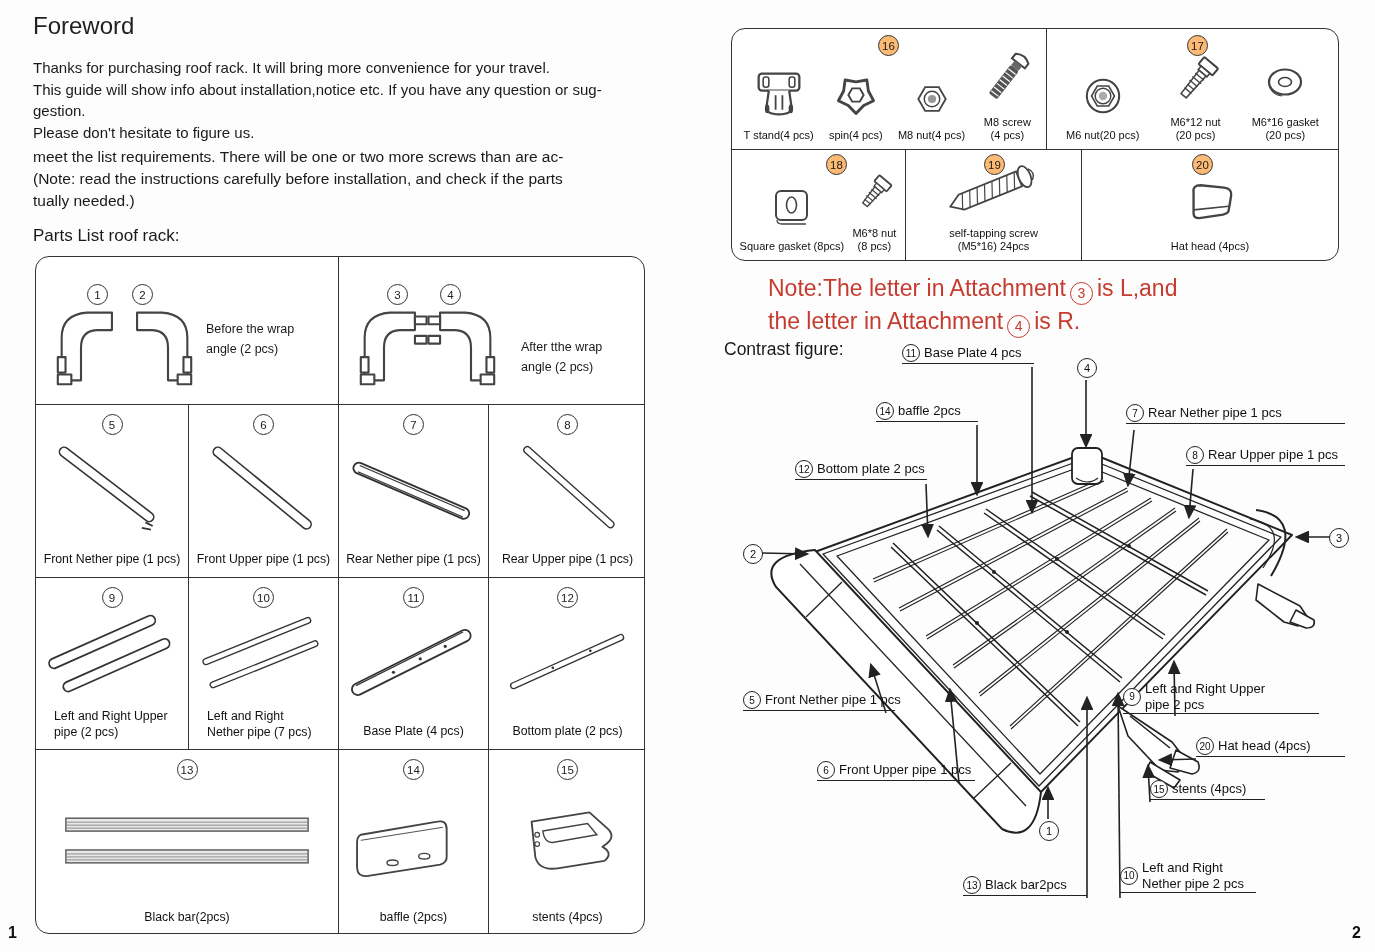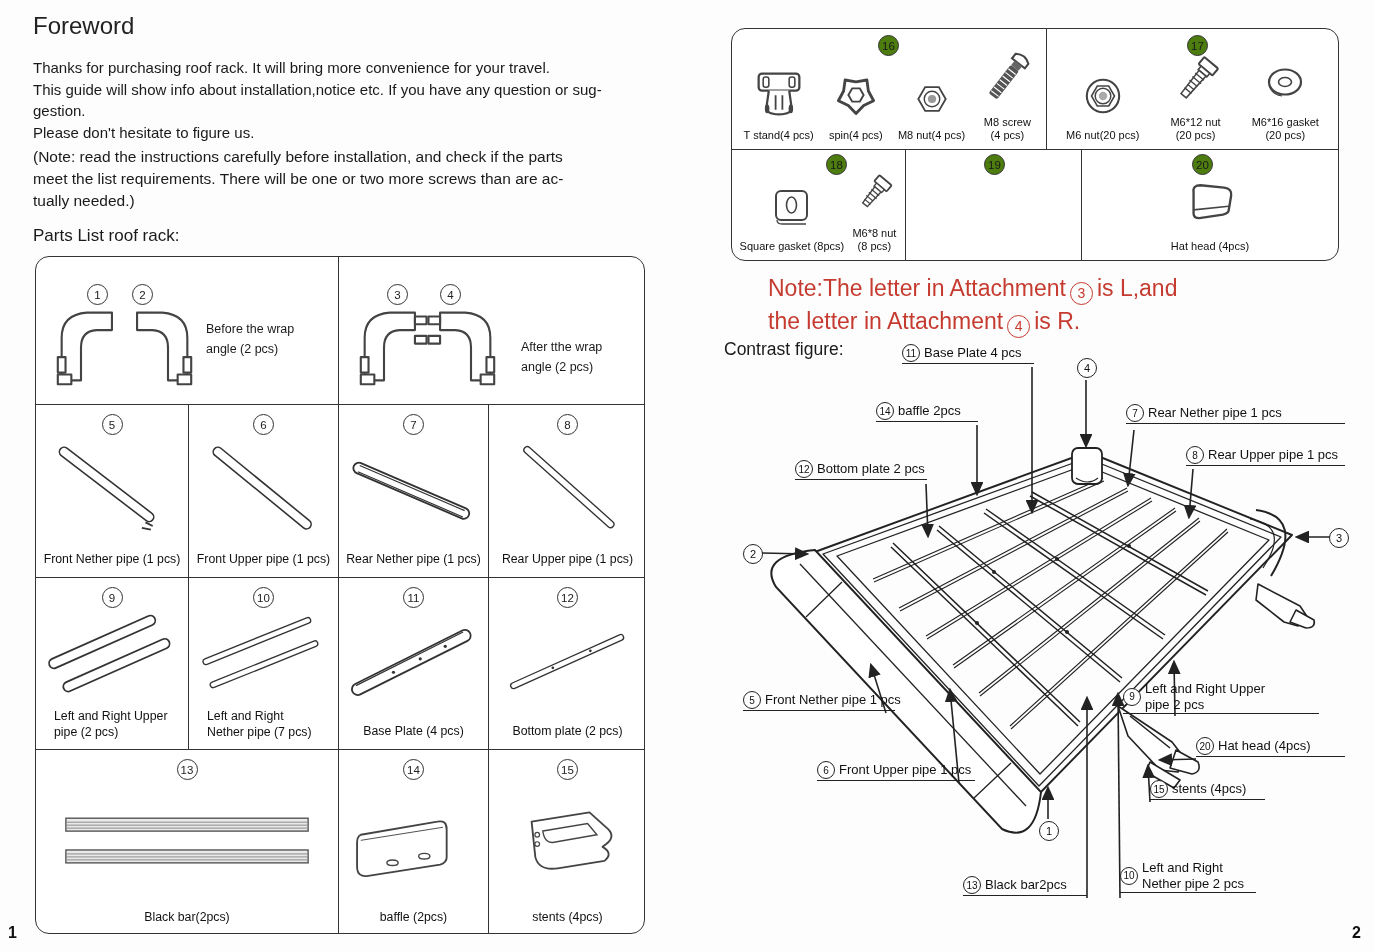--- a/index.html
+++ b/index.html
@@ -33,21 +33,21 @@
   .r1txt{position:absolute;font-size:12.5px;line-height:20px;}
   
   .hwbox{left:731px;top:28px;width:608px;height:233px;border:1.7px solid #333;border-radius:14px;
          box-sizing:border-box;background:#fff;display:flex;flex-direction:column;overflow:hidden;}
   .hwrow1{height:120px;border-bottom:1.4px solid #333;display:flex;}
   .hwrow2{flex:1;display:flex;}
   .hwcell{position:relative;border-right:1.4px solid #333;box-sizing:border-box;display:flex;
           align-items:flex-end;justify-content:space-around;padding:0 4px 7px 4px;}
   .hwcell.lastc{border-right:none;}
   .hn{position:absolute;width:19px;height:19px;border:1.3px solid #333;border-radius:50%;font-size:11.5px;
-      display:flex;align-items:center;justify-content:center;background:#4d7c0f;}
+      display:flex;align-items:center;justify-content:center;background:#fdba74;}
   .hwitem{display:flex;flex-direction:column;align-items:center;gap:9px;}
   .hwcap{font-size:11px;line-height:13px;text-align:center;color:#111;white-space:nowrap;}
   
   .rednote{left:724px;top:272px;font-size:23px;line-height:33px;margin-left:44px;}
   .rn{display:inline-flex;width:21px;height:21px;border-radius:50%;border:1.7px solid currentColor;
       align-items:center;justify-content:center;font-size:14px;margin:0 4px;transform:translateY(2px);}
   .contrast{left:724px;top:339px;font-size:17.5px;color:#1a1a1a;}
   
   .dsvg{left:690px;top:350px;width:685px;height:602px;pointer-events:none;}
   .dlab{position:absolute;font-size:13px;color:#111;border-bottom:1.7px solid #222;padding-bottom:1px;
@@ -64,22 +64,22 @@
 <div class="abs fw-title">Foreword</div>
 
 <div class="abs intro">
   <div>Thanks for purchasing roof rack. It will bring more convenience for your travel.</div>
   <div>This guide will show info about installation,notice etc. If you have any question or sug-</div>
   <div>gestion.</div>
   <div>Please don't hesitate to figure us.</div>
 </div>
 
 <div class="abs notepara">
+  <div>meet the list requirements. There will be one or two more screws than are ac-</div>
   <div>(Note: read the instructions carefully before installation, and check if the parts</div>
-  <div>meet the list requirements. There will be one or two more screws than are ac-</div>
   <div>tually needed.)</div>
 </div>
 
 <div class="abs plist-title">Parts List roof rack:</div>
 
 <div class="abs ptable">
 
   <div class="cell span2 r1cell">
     <span class="pn r1nums" style="left:51px;">1</span>
     <span class="pn r1nums" style="left:96px;">2</span>
@@ -387,20 +387,34 @@
           </g>
         </svg>
         <div class="hwcap">
             <div>M6*8 nut</div>
             <div>(8 pcs)</div>
           </div>
       </div>
     </div>
     <div class="hwcell" style="width:176px;justify-content:center;">
       <span class="hn" style="left:78px;top:4px;">19</span>
+      <div class="hwitem">
+        <svg width="126" height="58" viewBox="0 0 126 58">
+          <g transform="rotate(-22 63 29)">
+            <path d="M16 29 L28 21 H90 V37 H28 Z" fill="#fff" stroke="#444" stroke-width="1.8"></path>
+            <path d="M32 21 l-6 16 M40 21 l-6 16 M48 21 l-6 16 M56 21 l-6 16 M64 21 l-6 16 M72 21 l-6 16 M80 21 l-6 16 M88 21 l-6 16" stroke="#444" stroke-width="1.2"></path>
+            <ellipse cx="96" cy="29" rx="6" ry="11" fill="#fff" stroke="#444" stroke-width="1.8"></ellipse>
+            <path d="M102 23 Q108 29 102 35" fill="none" stroke="#444" stroke-width="1.5"></path>
+          </g>
+        </svg>
+        <div class="hwcap">
+            <div>self-tapping screw</div>
+            <div>(M5*16) 24pcs</div>
+          </div>
+      </div>
     </div>
     <div class="hwcell lastc" style="flex:1;justify-content:center;">
       <span class="hn" style="left:110px;top:4px;">20</span>
       <div class="hwitem">
         <svg width="54" height="54" viewBox="0 0 46 46">
           <path d="M9 13 Q8 7 15 7 L35 9 Q42 10 41 16 L39 28 Q39 31 34 32 L14 35 Q9 35 9 31 Z" fill="#fff" stroke="#444" stroke-width="2"></path>
           <path d="M9 28 L39 25" stroke="#444" stroke-width="1.3"></path>
         </svg>
         <div class="hwcap">
             <div>Hat head (4pcs)</div>

